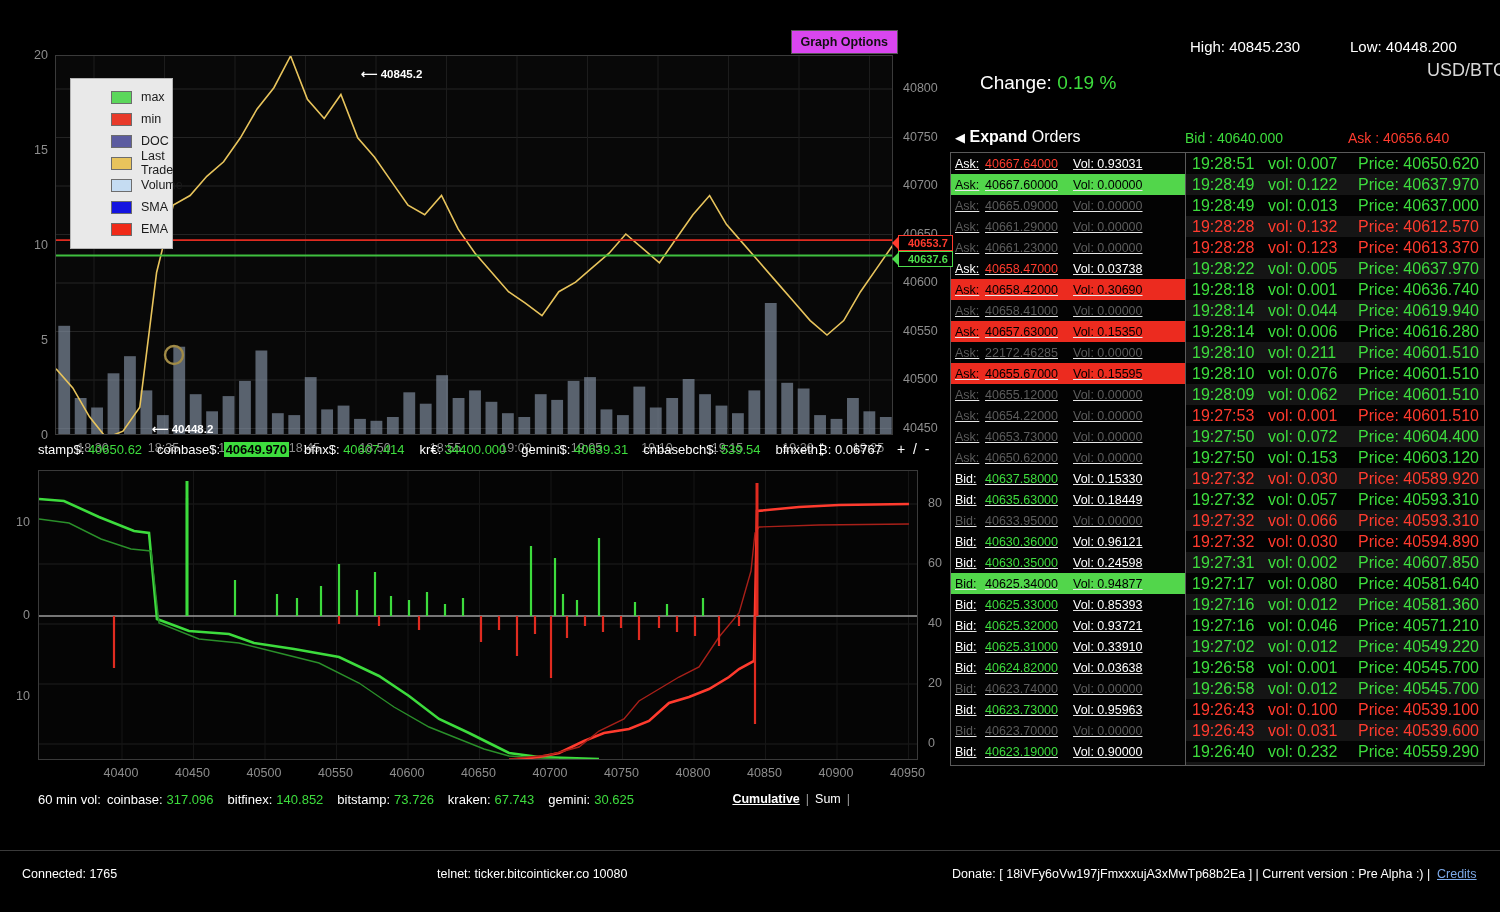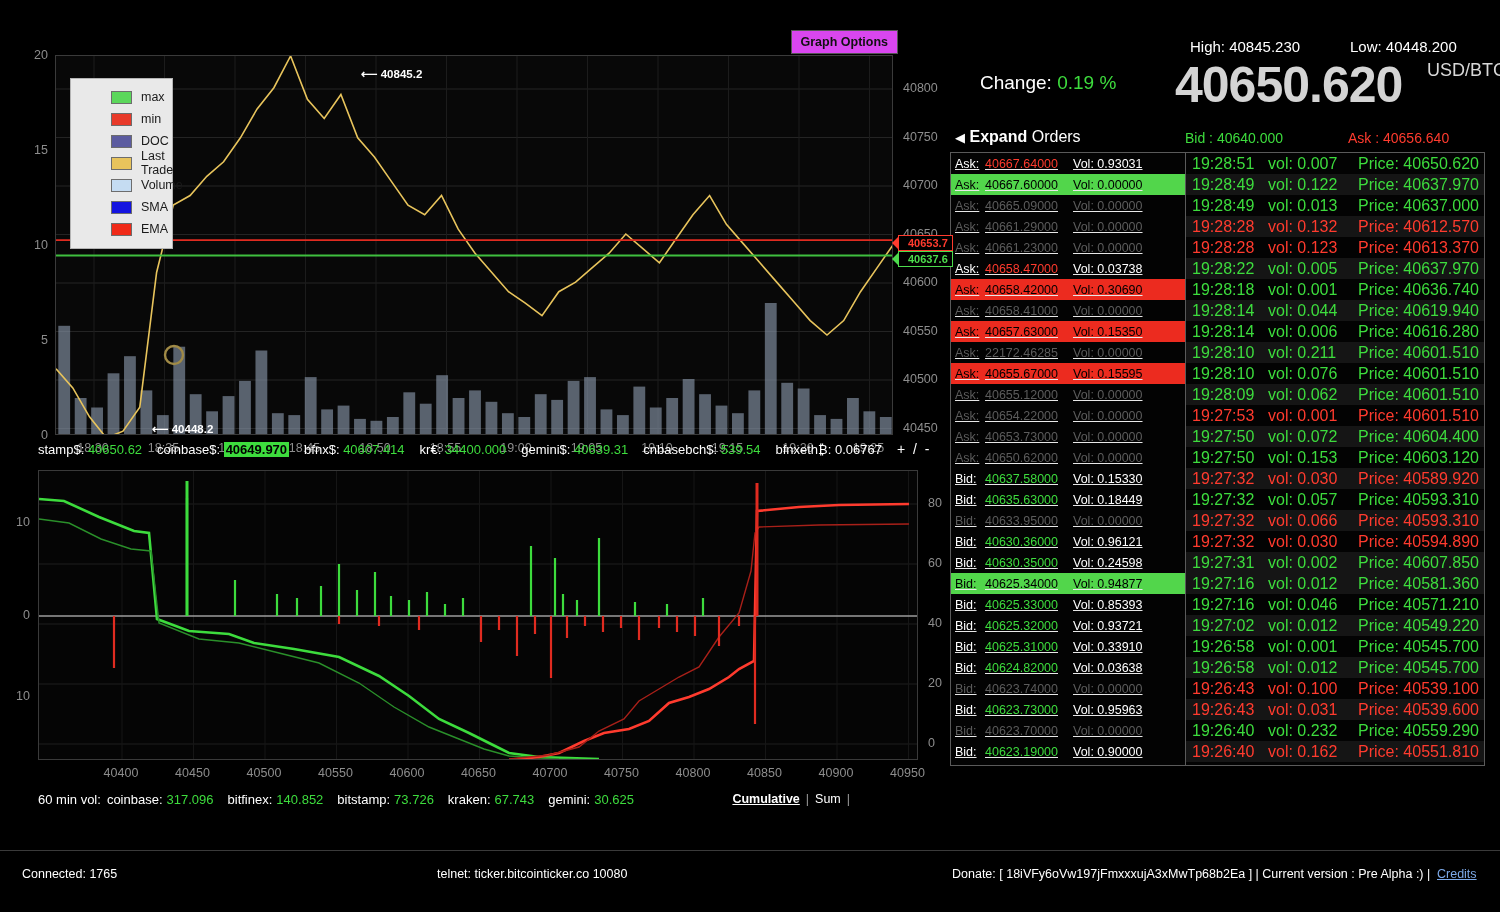--- a/index.html
+++ b/index.html
@@ -459,21 +459,20 @@
   </div>
 
   <div id="right-col">
     <div id="stats">
       <div id="high-val">High: 40845.230</div>
       <div id="low-val">Low: 40448.200</div>
       <div id="change-row">
         <span class="k">Change:</span>
         <span class="v">0.19 %</span>
       </div>
-      <div id="big-price">40650.620</div>
       <div id="pair-unit">USD/BTC</div>
     </div>
 
     <div id="expand-orders">
       <span class="caret">◀</span>
       <span class="b">Expand</span>
       <span class="n">Orders</span>
     </div>
 
     <div id="bidask-head">
@@ -728,20 +727,25 @@
       </div>
       <div class="tf-row sell">
         <span class="time">19:27:32</span>
         <span class="vol">vol: 0.030</span>
         <span class="price">Price: 40594.890</span>
       </div>
       <div class="tf-row buy alt">
         <span class="time">19:27:31</span>
         <span class="vol">vol: 0.002</span>
         <span class="price">Price: 40607.850</span>
+      </div>
+      <div class="tf-row buy">
+        <span class="time">19:27:17</span>
+        <span class="vol">vol: 0.080</span>
+        <span class="price">Price: 40581.640</span>
       </div>
       <div class="tf-row buy alt">
         <span class="time">19:27:16</span>
         <span class="vol">vol: 0.012</span>
         <span class="price">Price: 40581.360</span>
       </div>
       <div class="tf-row buy">
         <span class="time">19:27:16</span>
         <span class="vol">vol: 0.046</span>
         <span class="price">Price: 40571.210</span>

